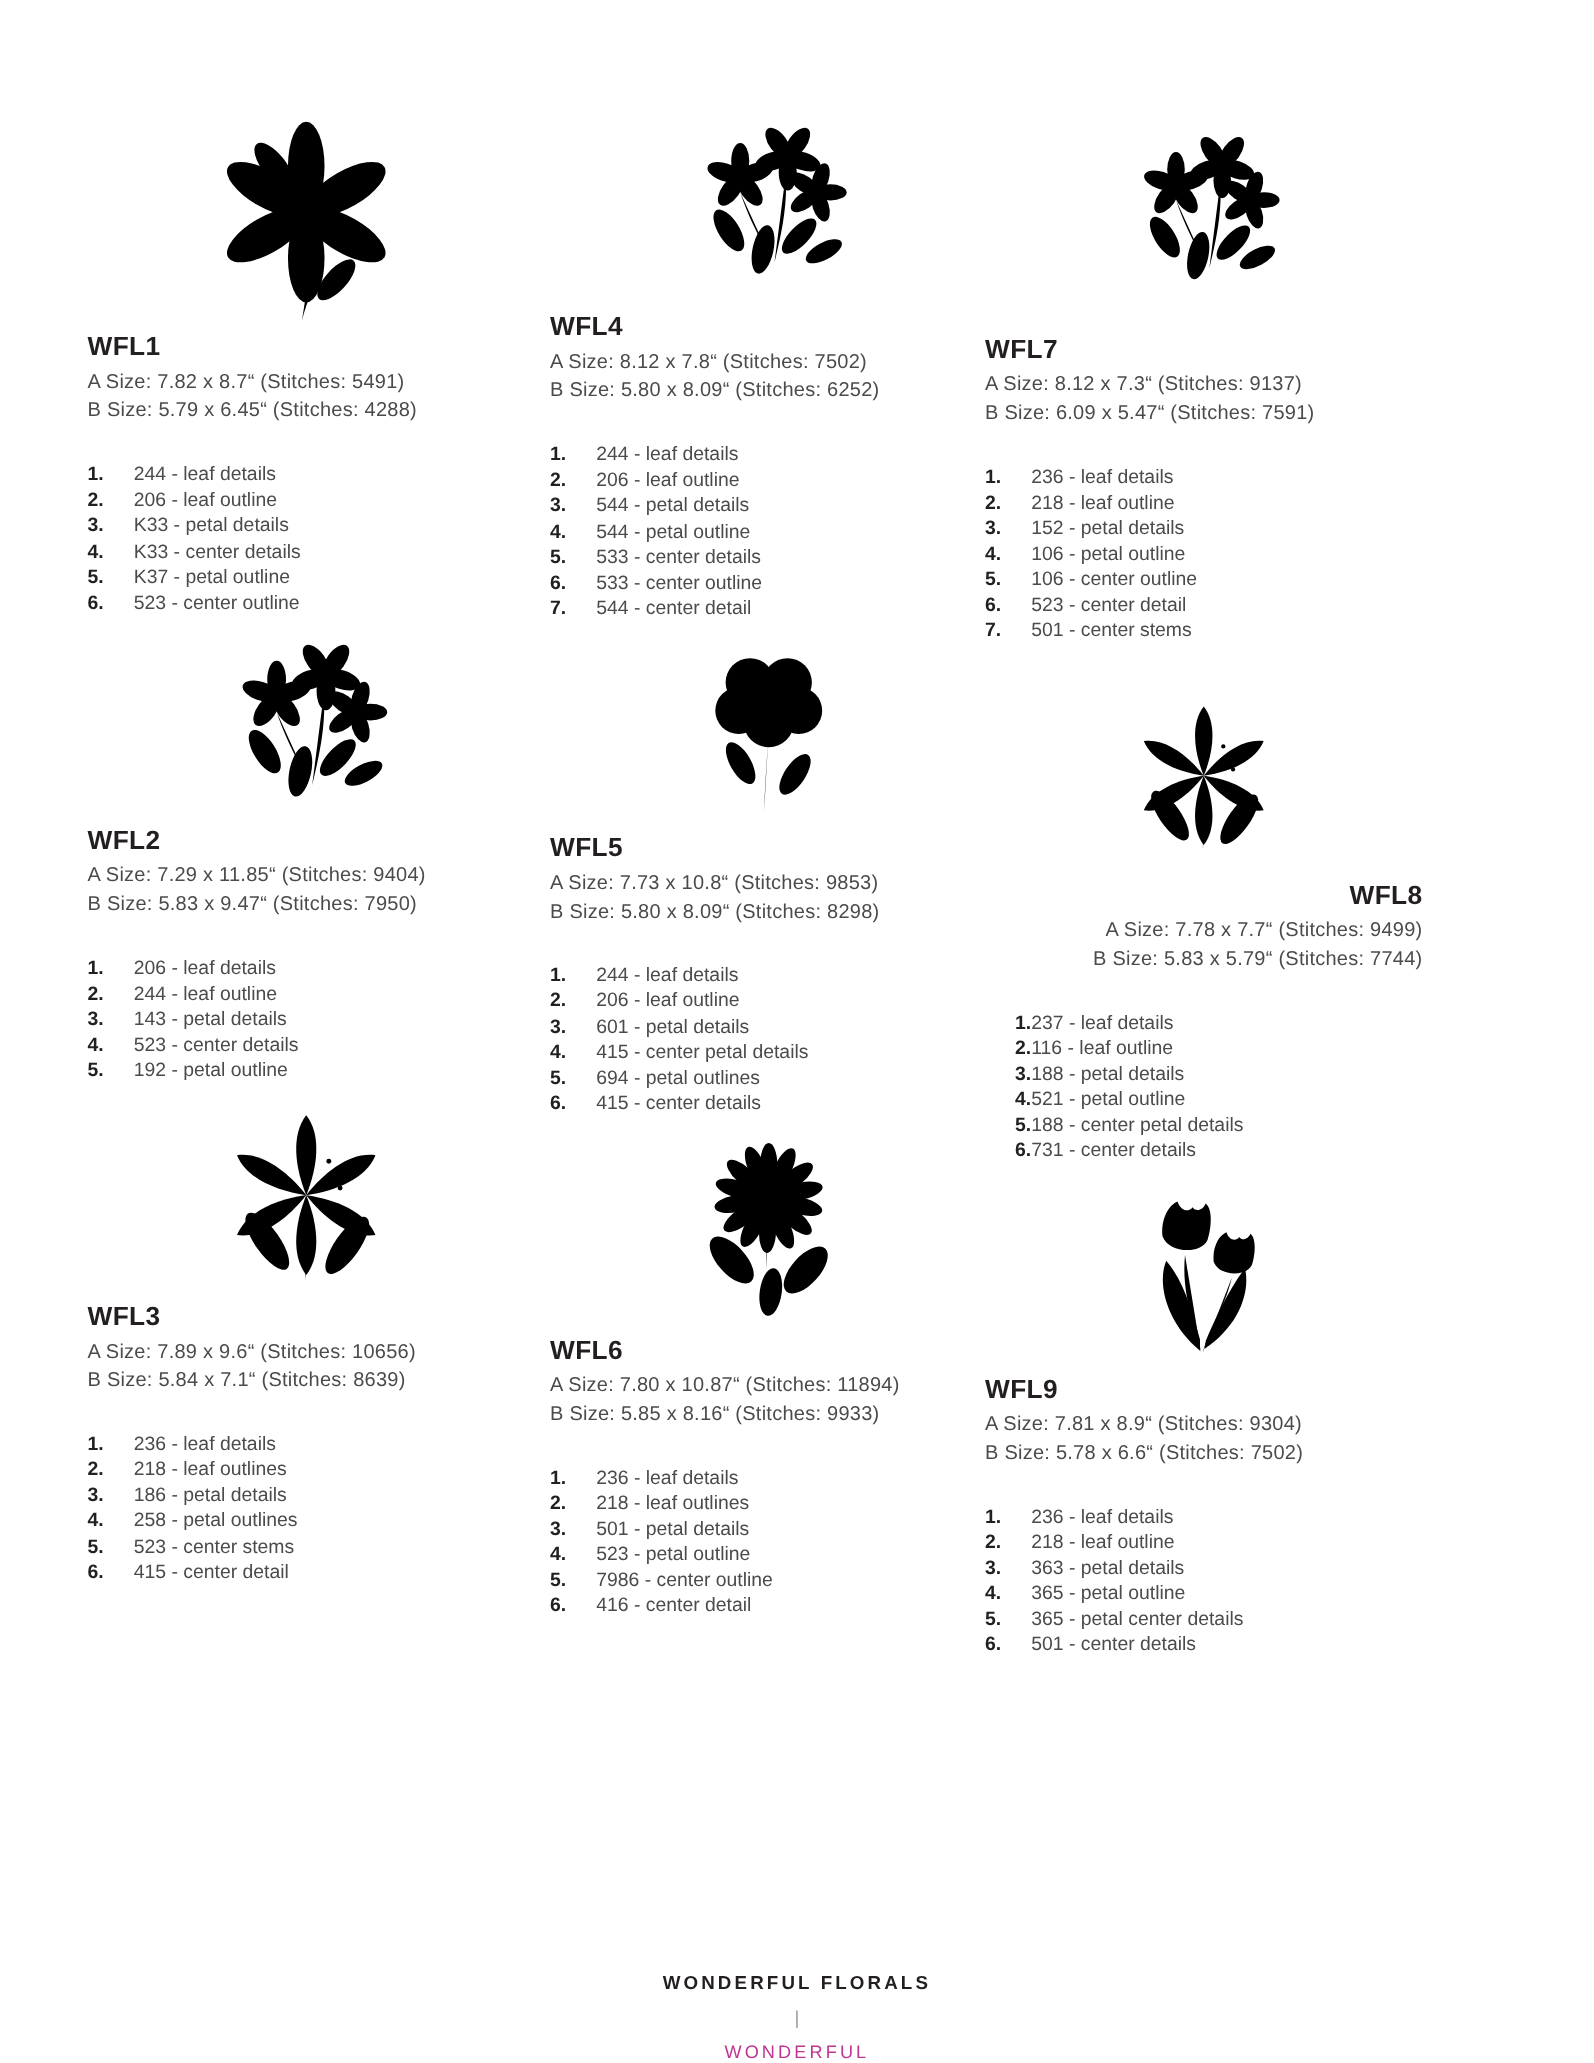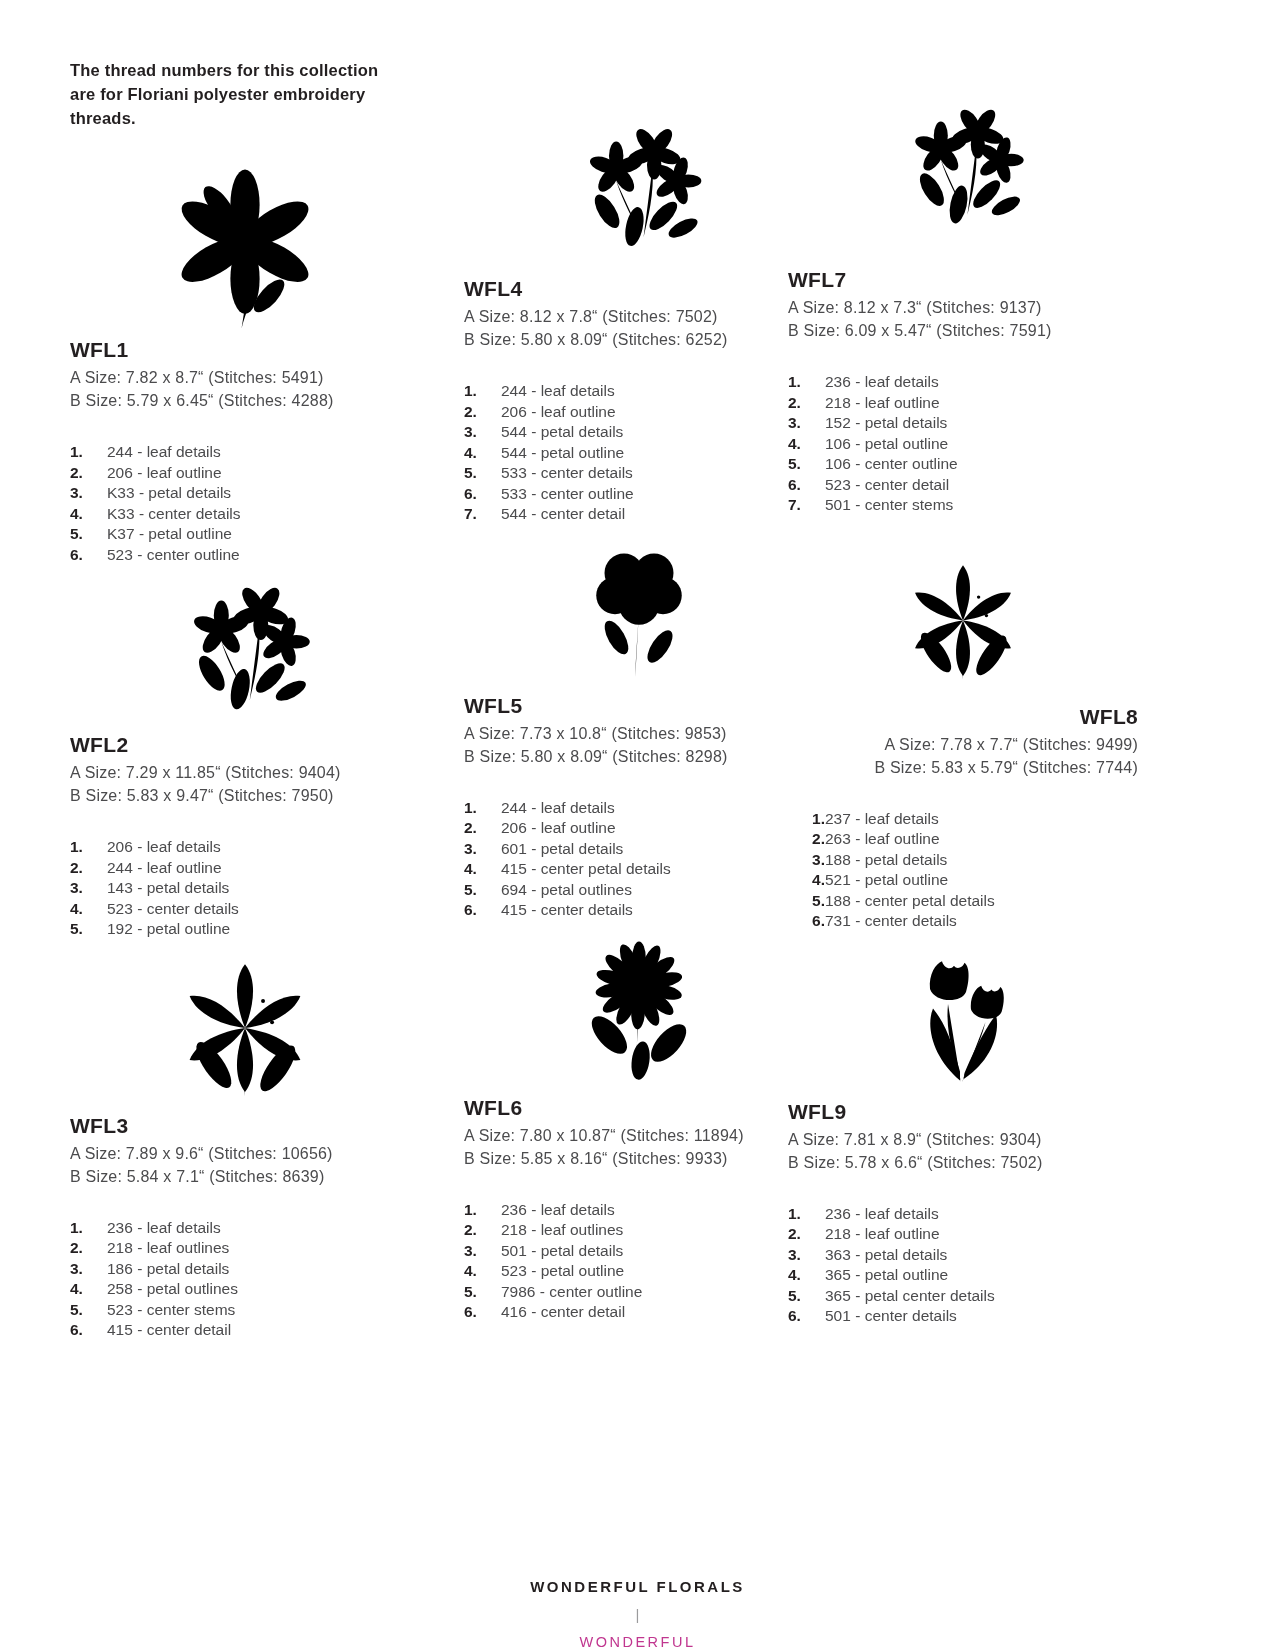--- a/index.html
+++ b/index.html
@@ -2,21 +2,21 @@
 <html><head>
 <meta charset="utf-8">
 <style>
   * { margin:0; padding:0; box-sizing:border-box; }
   html,body { background:#ffffff; }
   body { font-family:"Liberation Sans","DejaVu Sans",sans-serif; color:#231f20; }
   .page { position:relative; width:1275px; height:1650px; margin:0 auto; background:#fff; overflow:hidden; }
 
   .col { position:absolute; top:0; width:350px; }
   .col-1 { left:70px;  padding-top:58px; }
-  .col-2 { left:464px; padding-top:111px; }
+  .col-2 { left:440px; padding-top:84px; }
   .col-3 { left:788px; padding-top:92px; }
 
   .intro { width:336px; font-size:16.5px; font-weight:700; line-height:24px; color:#231f20; letter-spacing:.2px; }
 
   .fig { display:flex; justify-content:center; align-items:flex-end; }
   .fig svg { display:block; }
 
   .card h3 { font-size:21px; font-weight:700; color:#231f20; letter-spacing:.3px; margin-bottom:4px; }
   .card .size { font-size:16px; line-height:23px; color:#4b4b4d; letter-spacing:.2px; }
   .card ol { list-style:none; margin-top:30px; }
@@ -184,21 +184,20 @@
       <path class="petal" d="M-24 6 C -26 -14, -16 -28, -8 -31 C -5 -21, 4 -19, 8 -25 C 12 -19, 20 -23, 22 -29 C 30 -23, 28 -2, 24 10 C 18 25, -17 25, -24 6 Z"></path>
       <line class="vein" x1="-8" y1="-24" x2="-6" y2="18"></line>
       <line class="vein" x1="8" y1="-18" x2="8" y2="20"></line>
     </g>
   </symbol>
 </svg>
 
 <div class="page">
 
   <div class="col col-1">
-    <p class="intro">The thread numbers for this collection are for Floriani polyester embroidery threads.</p>
 
     <div class="fig c1-f1">
       <svg class="flower" width="172" height="172" style="--petal: #63c8d8; --center: #f2e88a; --leaf: #6fae8f;">
           <use href="#flower-star"></use>
         </svg>
     </div>
     <section class="card c1-b1">
       <h3>WFL1</h3>
       <p class="size">A Size: 7.82 x 8.7“ (Stitches: 5491)</p>
       <p class="size">B Size: 5.79 x 6.45“ (Stitches: 4288)</p>
@@ -469,21 +468,21 @@
       <h3>WFL8</h3>
       <p class="size">A Size: 7.78 x 7.7“ (Stitches: 9499)</p>
       <p class="size">B Size: 5.83 x 5.79“ (Stitches: 7744)</p>
       <ol>
           <li>
             <span class="num">1.</span>
             <span>237 - leaf details</span>
           </li>
           <li>
             <span class="num">2.</span>
-            <span>263 - leaf outline</span>
+            <span>116 - leaf outline</span>
           </li>
           <li>
             <span class="num">3.</span>
             <span>188 - petal details</span>
           </li>
           <li>
             <span class="num">4.</span>
             <span>521 - petal outline</span>
           </li>
           <li>

